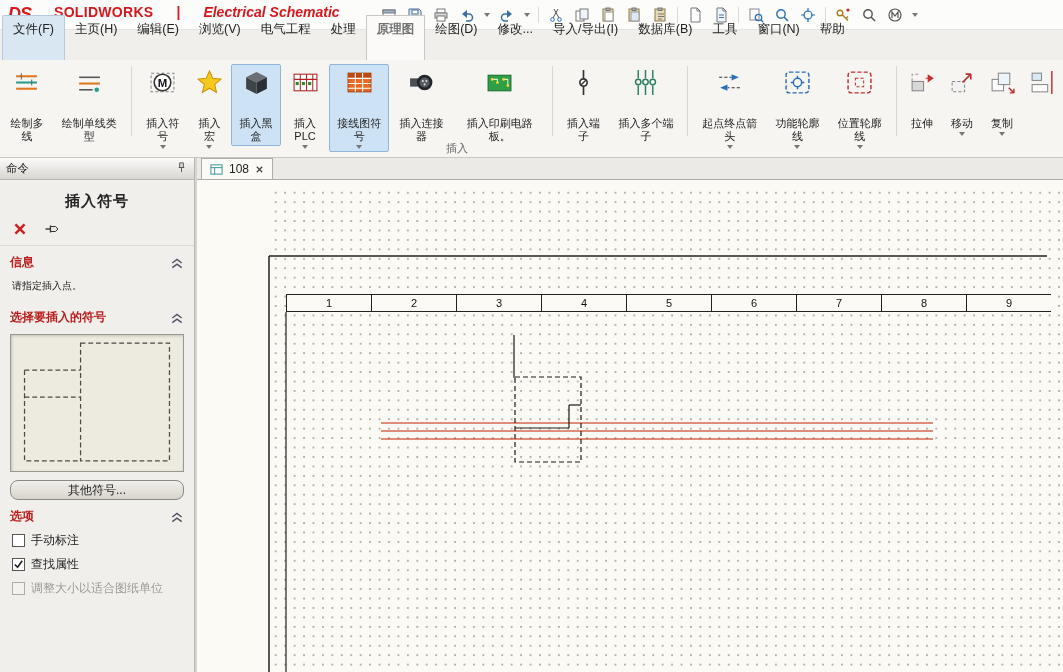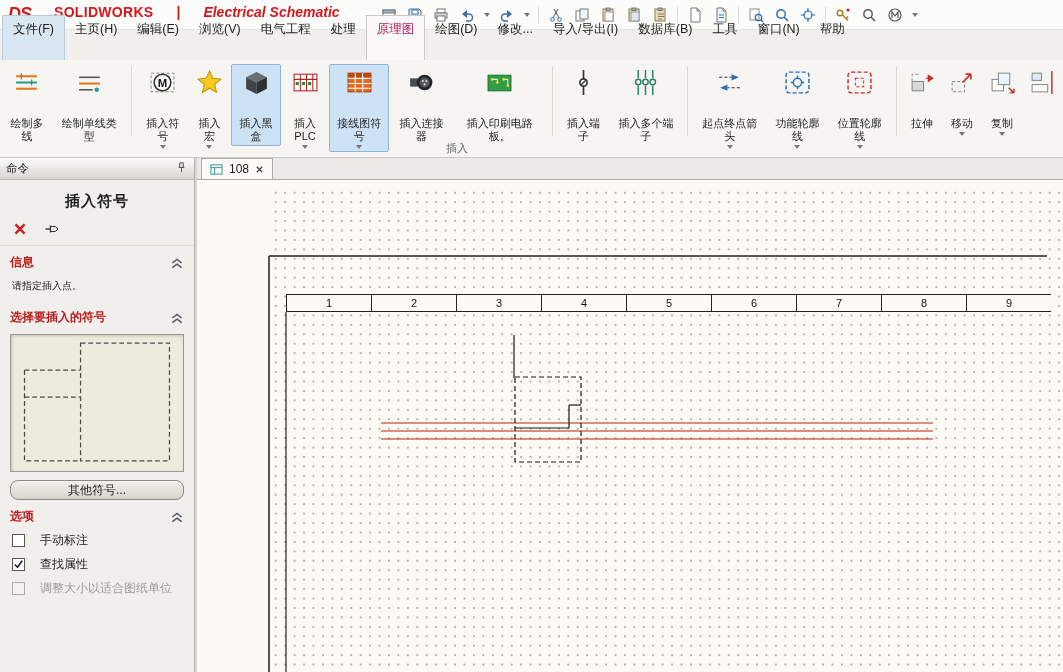--- a/index.html
+++ b/index.html
@@ -17,21 +17,21 @@
   .qat{display:flex;align-items:center;gap:8px;margin-left:40px}
   .qat .icon{width:18px;height:18px;display:inline-flex;align-items:center;justify-content:center;cursor:default}
   .qat svg{width:16px;height:16px}
   .qat-sep{width:1px;height:16px;background:#ddd9d4}
   .caret-down{width:0;height:0;border-left:3px solid transparent;border-right:3px solid transparent;border-top:4px solid #777;display:inline-block}
 
   
   .menubar{height:30px;background:#f1efec;display:flex;align-items:flex-end;padding:0 2px}
   .mtab{padding:6px 10px 22px;font-size:12.5px;color:#222;cursor:default;white-space:nowrap}
   .mtab.file{background:#d9e7f2;border:1px solid #b5cbdd;border-bottom:none;border-radius:2px 2px 0 0;padding-top:5px}
-  .mtab.active{background:#fbfaf8;border:1px solid #c9c7c2;border-bottom:none;color:#be185d;font-weight:normal;padding-top:5px}
+  .mtab.active{background:#fbfaf8;border:1px solid #c9c7c2;border-bottom:none;color:#737373;font-weight:bold;padding-top:5px}
 
   
   .ribbon{height:98px;background:#f6f5f2;border-bottom:1px solid #c9c7c2;position:relative;overflow:hidden}
   .ribbon-row{display:flex;align-items:flex-start;padding:4px 2px 0;gap:2px;height:78px}
   .rbtn{display:flex;flex-direction:column;align-items:center;padding:2px 3px;border:1px solid transparent;border-radius:2px;cursor:default}
   .rbtn .ric{width:30px;height:30px;display:flex;align-items:center;justify-content:center}
   .rbtn svg{width:27px;height:27px}
   .rbtn .rlabel{font-size:11px;line-height:13px;text-align:center;margin-top:20px}
   .rbtn.active{background:#cde2f5;border-color:#8fb6d9}
   .rbtn.narrow .rlabel{width:36px}
@@ -49,21 +49,21 @@
   .panel{width:194px;background:#f1efeb;display:flex;flex-direction:column;flex:none}
   .panel-header{height:22px;background:linear-gradient(#fbfbfa,#d9d6d0);border-bottom:1px solid #b9b6b1;display:flex;align-items:center;justify-content:space-between;padding:0 6px;font-size:11.5px}
   .panel-title{font-size:15px;font-weight:bold;text-align:center;margin-top:12px;letter-spacing:1px}
   .panel-icons{display:flex;gap:16px;padding:10px 12px 8px;border-bottom:1px solid #dedbd5;align-items:center}
   .panel-icons .icon{width:16px;height:16px;display:inline-flex;align-items:center;justify-content:center}
   .section-h{display:flex;justify-content:space-between;align-items:center;padding:8px 10px 3px;font-size:12px;font-weight:bold;color:#b91c1c}
   .chev{width:14px;height:14px;display:inline-flex}
   .panel-msg{font-size:10px;padding:5px 12px 8px}
   .preview{margin:5px 10px 0;height:138px;background:#edeadf;border:1px solid #9a988f;box-shadow:inset 1px 1px 3px rgba(0,0,0,.18);display:flex;align-items:center;justify-content:center}
   .other-btn{margin:8px 10px 0;height:20px;background:linear-gradient(#f2f0ec,#d8d4cc);border:1px solid #8c8a84;font-size:12px;text-align:center;line-height:18px;border-radius:8px;cursor:default}
-  .chk-row{display:flex;align-items:center;gap:15px;padding:4px 12px 3px;font-size:12px}
+  .chk-row{display:flex;align-items:center;gap:6px;padding:4px 12px 3px;font-size:12px}
   .chk{width:13px;height:13px;border:1px solid #555;background:#fff;display:inline-flex;align-items:center;justify-content:center;flex:none}
   .chk svg{width:11px;height:11px}
   .chk.disabled{border-color:#aeaca6;background:#f4f2ef}
   .chk-row.disabled{color:#9b9b98}
 
   .splitter{width:3px;background:#d8d5d0;border-left:1px solid #b9b6b1;flex:none;cursor:col-resize}
 
   
   .main{flex:1;display:flex;flex-direction:column;min-width:0}
   .tabbar{height:22px;background:#eceae6;border-bottom:1px solid #b0ada8;display:flex;align-items:flex-end;padding-left:4px}

